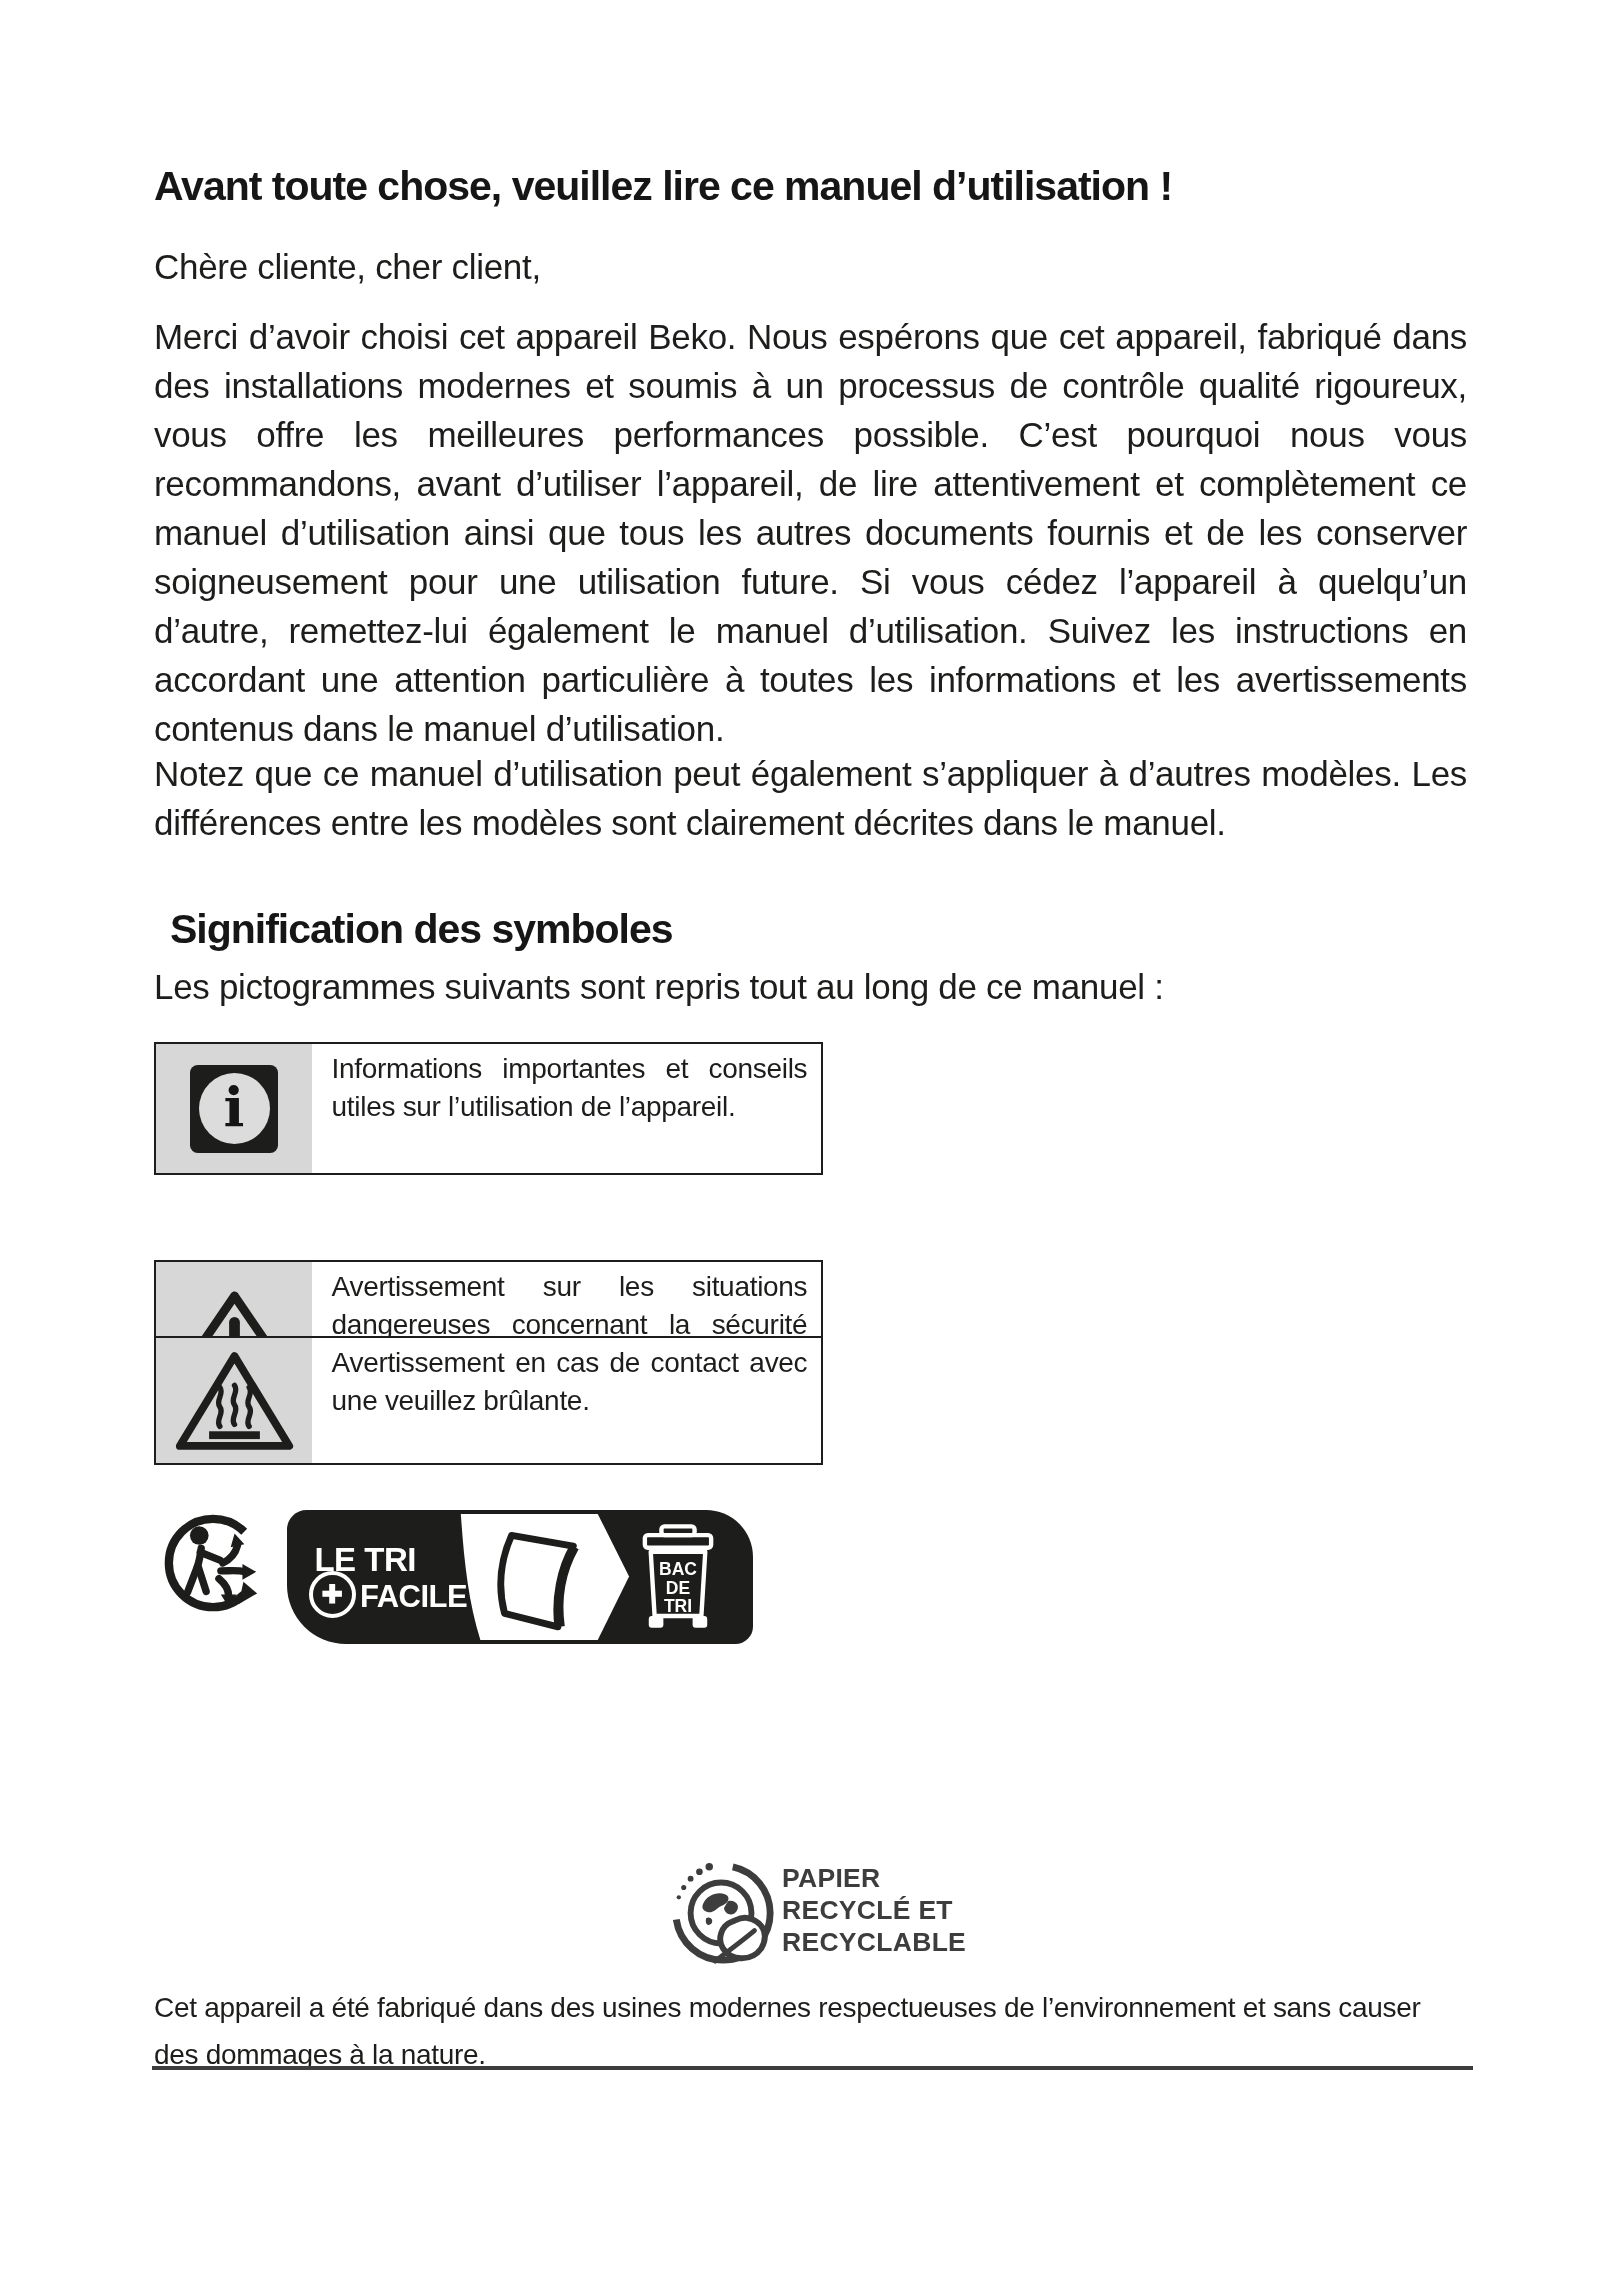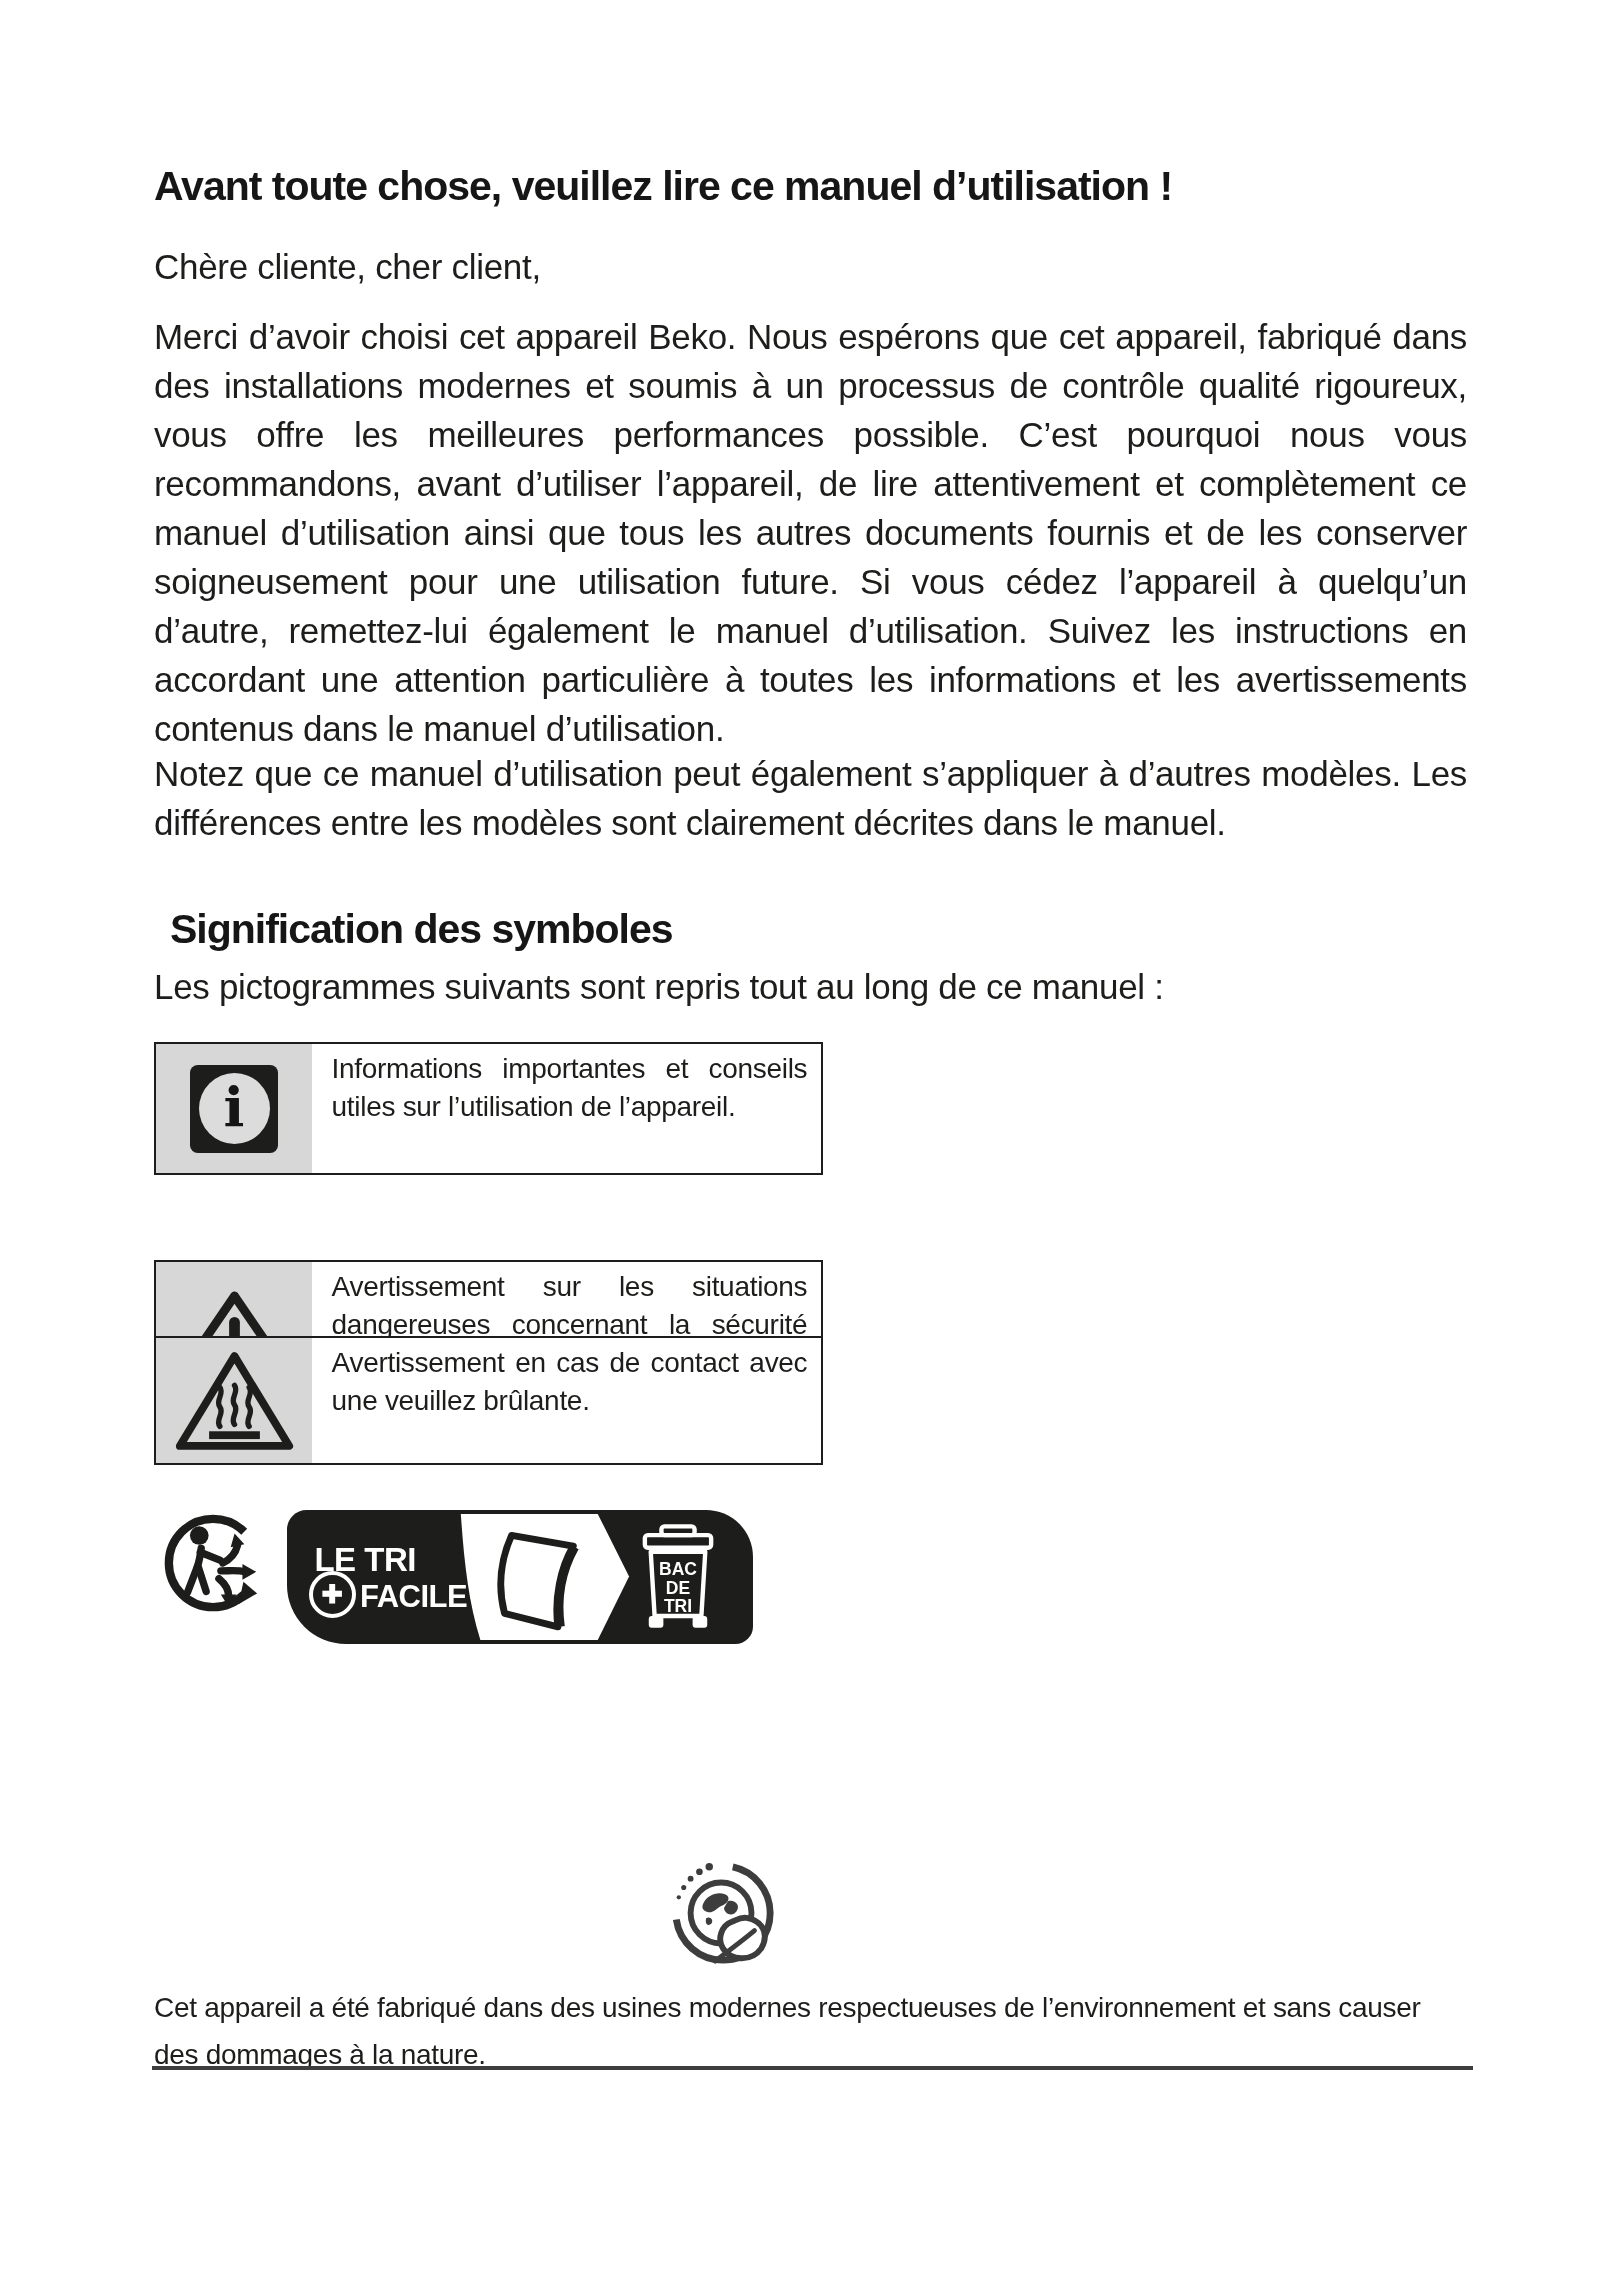--- a/index.html
+++ b/index.html
@@ -192,19 +192,20 @@
     </g>
     <circle cx="54" cy="56" r="31" fill="none" stroke="#3d3d3d" stroke-width="6"></circle>
     <g fill="#3d3d3d">
       <path d="M36 46 C40 38 50 34 58 37 C64 39 62 46 56 48 C50 50 46 57 40 55 C35 53 34 50 36 46 Z"></path>
       <path d="M61 44 C68 42 74 48 70 54 C66 60 58 58 57 51 Z"></path>
       <path d="M39 61 C43 59 47 63 44 67 C41 70 37 67 39 61 Z"></path>
     </g>
     <path d="M80 61 C97 64 103 78 95 92 C85 106 64 105 56 92 C50 83 54 69 65 65 C70 63 74 60 80 61 Z" fill="#ffffff" stroke="#3d3d3d" stroke-width="6" stroke-linejoin="round"></path>
     <path d="M88 74 C76 84 64 93 48 105" fill="none" stroke="#3d3d3d" stroke-width="5" stroke-linecap="round"></path>
   </svg>
+  <p class="abs paper-text"><span>PAPIER</span><br><span>RECYCLÉ ET</span><br><span>RECYCLABLE</span></p>
 
   <p class="abs eco-note"><span>Cet appareil a été fabriqué dans des usines modernes respectueuses de l’environnement et sans causer</span><br><span>des dommages à la nature.</span></p>
 
   <div class="abs footer-rule"></div>
 
 </div>
 
 
 </body></html>

